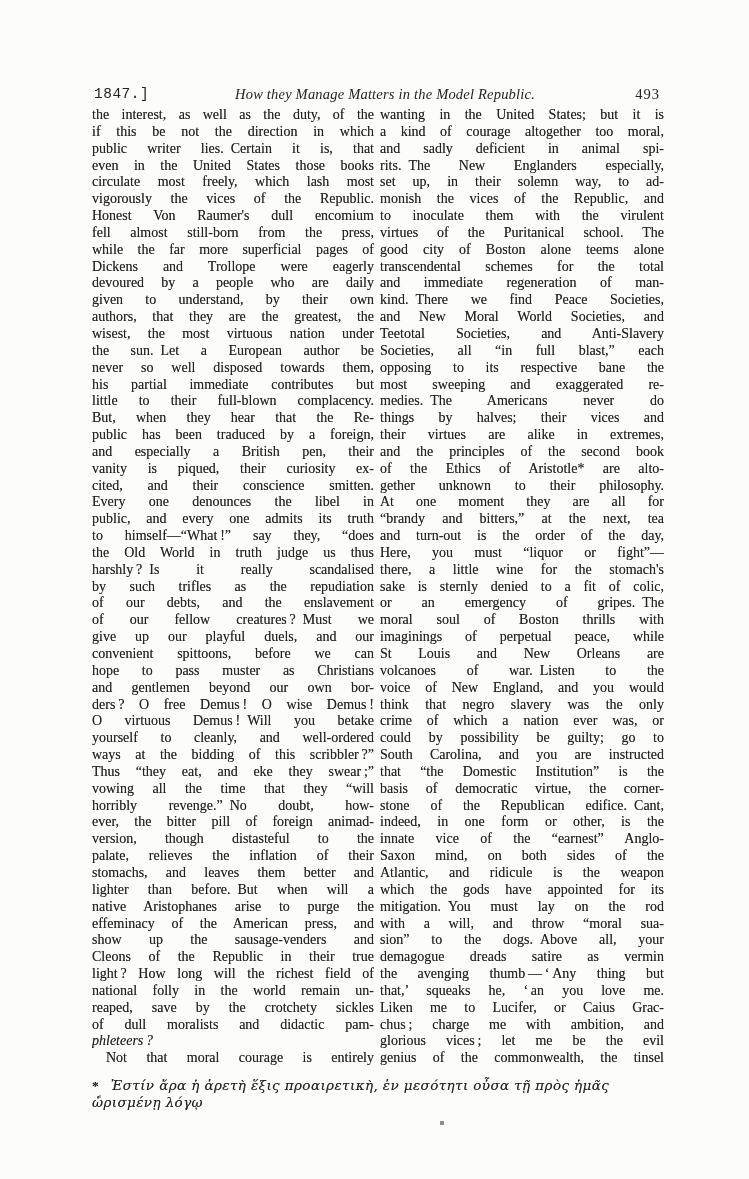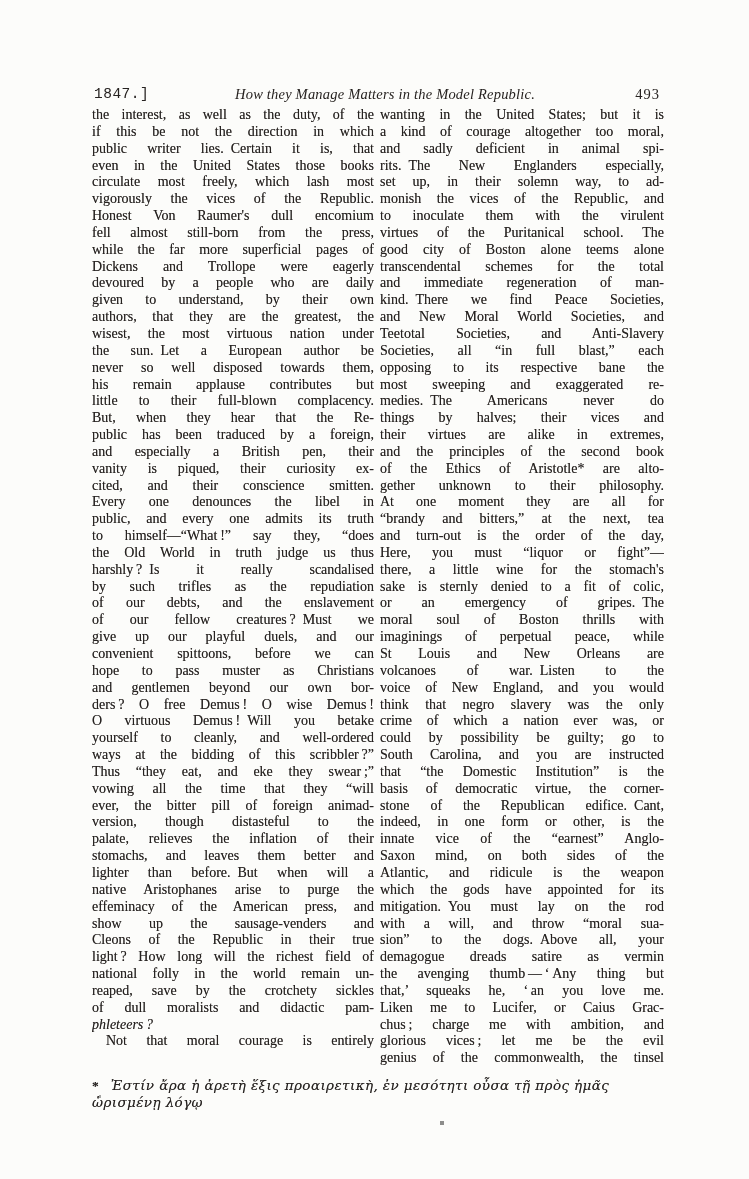--- a/index.html
+++ b/index.html
@@ -111,21 +111,21 @@
       <div class="line">Honest Von Raumer's dull encomium</div>
       <div class="line">fell almost still-born from the press,</div>
       <div class="line">while the far more superficial pages of</div>
       <div class="line">Dickens and Trollope were eagerly</div>
       <div class="line">devoured by a people who are daily</div>
       <div class="line">given to understand, by their own</div>
       <div class="line">authors, that they are the greatest, the</div>
       <div class="line">wisest, the most virtuous nation under</div>
       <div class="line">the sun. Let a European author be</div>
       <div class="line">never so well disposed towards them,</div>
-      <div class="line">his remain applause contributes but</div>
+      <div class="line">his partial immediate contributes but</div>
       <div class="line">little to their full-blown complacency.</div>
       <div class="line">But, when they hear that the Re-</div>
       <div class="line">public has been traduced by a foreign,</div>
       <div class="line">and especially a British pen, their</div>
       <div class="line">vanity is piqued, their curiosity ex-</div>
       <div class="line">cited, and their conscience smitten.</div>
       <div class="line">Every one denounces the libel in</div>
       <div class="line">public, and every one admits its truth</div>
       <div class="line">to himself—“What !” say they, “does</div>
       <div class="line">the Old World in truth judge us thus</div>
@@ -136,20 +136,21 @@
       <div class="line">give up our playful duels, and our</div>
       <div class="line">convenient spittoons, before we can</div>
       <div class="line">hope to pass muster as Christians</div>
       <div class="line">and gentlemen beyond our own bor-</div>
       <div class="line">ders ? O free Demus ! O wise Demus !</div>
       <div class="line">O virtuous Demus ! Will you betake</div>
       <div class="line">yourself to cleanly, and well-ordered</div>
       <div class="line">ways at the bidding of this scribbler ?”</div>
       <div class="line">Thus “they eat, and eke they swear ;”</div>
       <div class="line">vowing all the time that they “will</div>
+      <div class="line">horribly revenge.” No doubt, how-</div>
       <div class="line">ever, the bitter pill of foreign animad-</div>
       <div class="line">version, though distasteful to the</div>
       <div class="line">palate, relieves the inflation of their</div>
       <div class="line">stomachs, and leaves them better and</div>
       <div class="line">lighter than before. But when will a</div>
       <div class="line">native Aristophanes arise to purge the</div>
       <div class="line">effeminacy of the American press, and</div>
       <div class="line">show up the sausage-venders and</div>
       <div class="line">Cleons of the Republic in their true</div>
       <div class="line">light ? How long will the richest field of</div>

